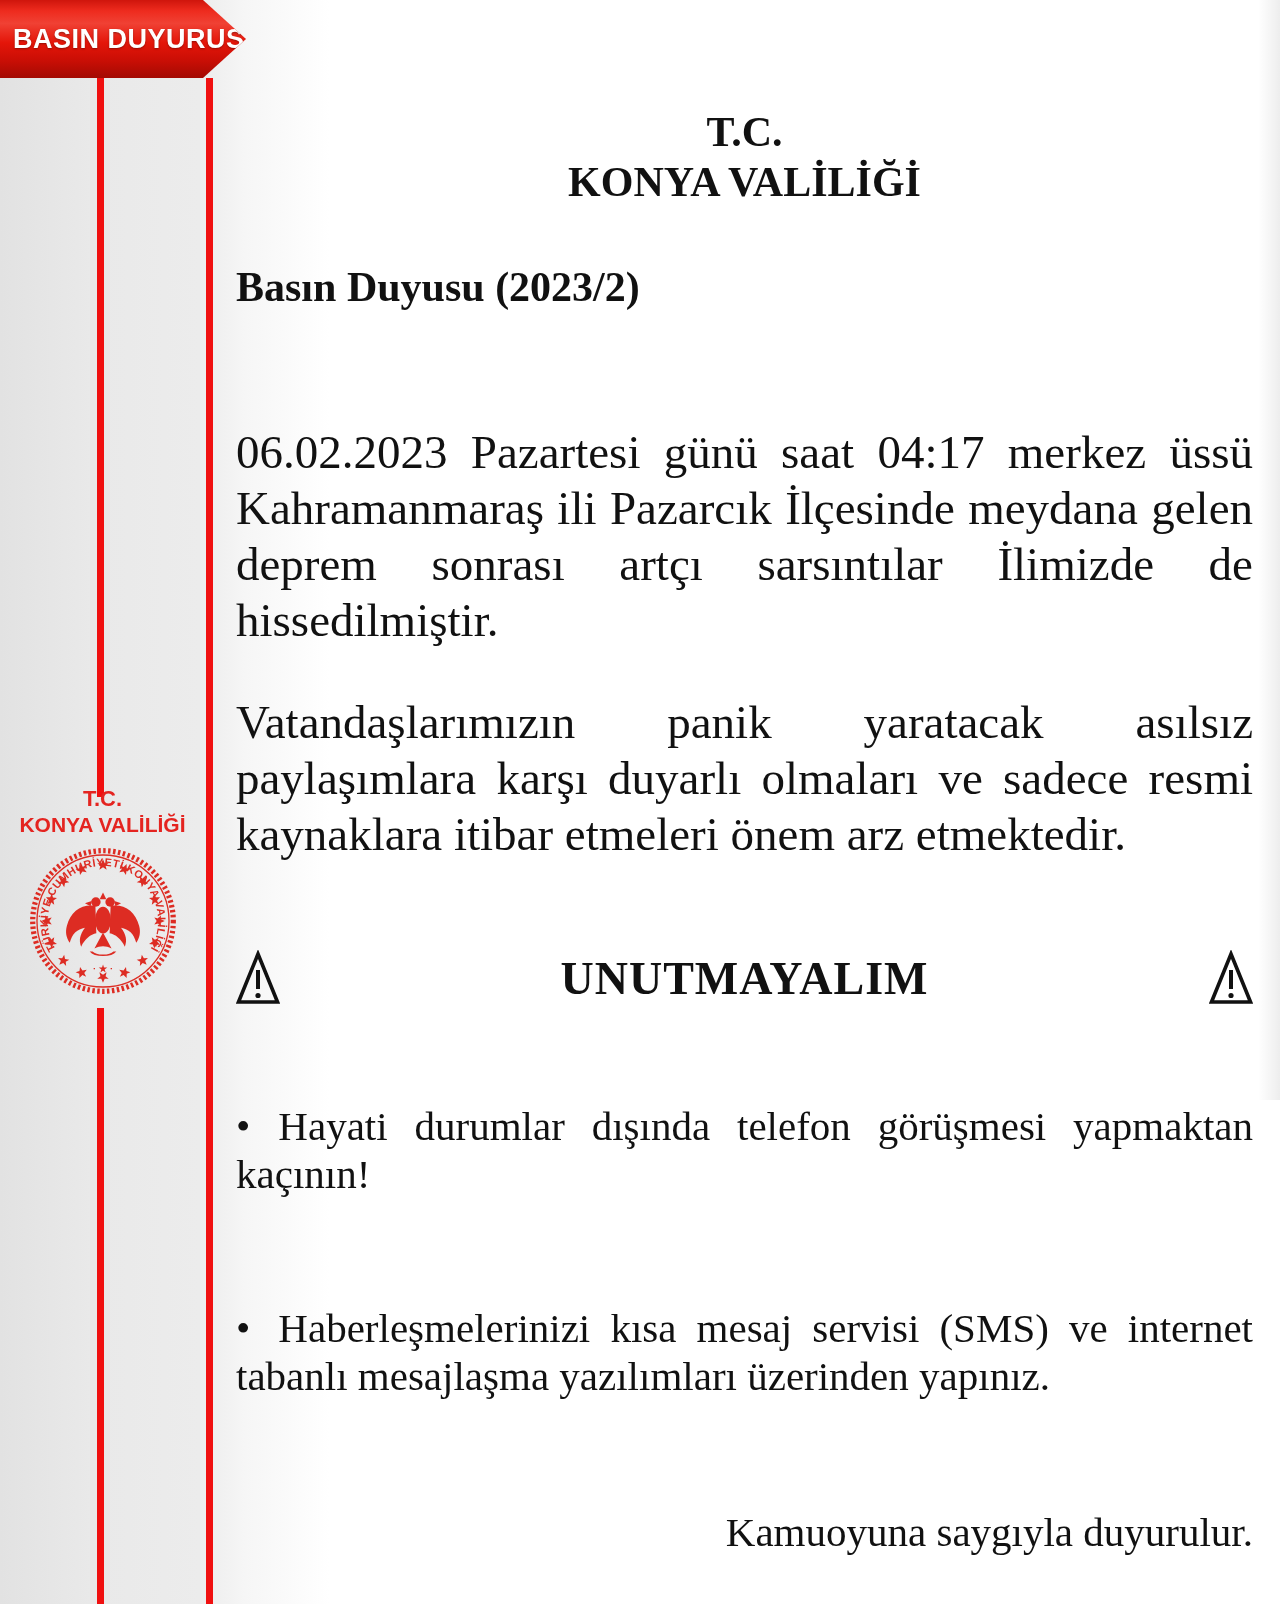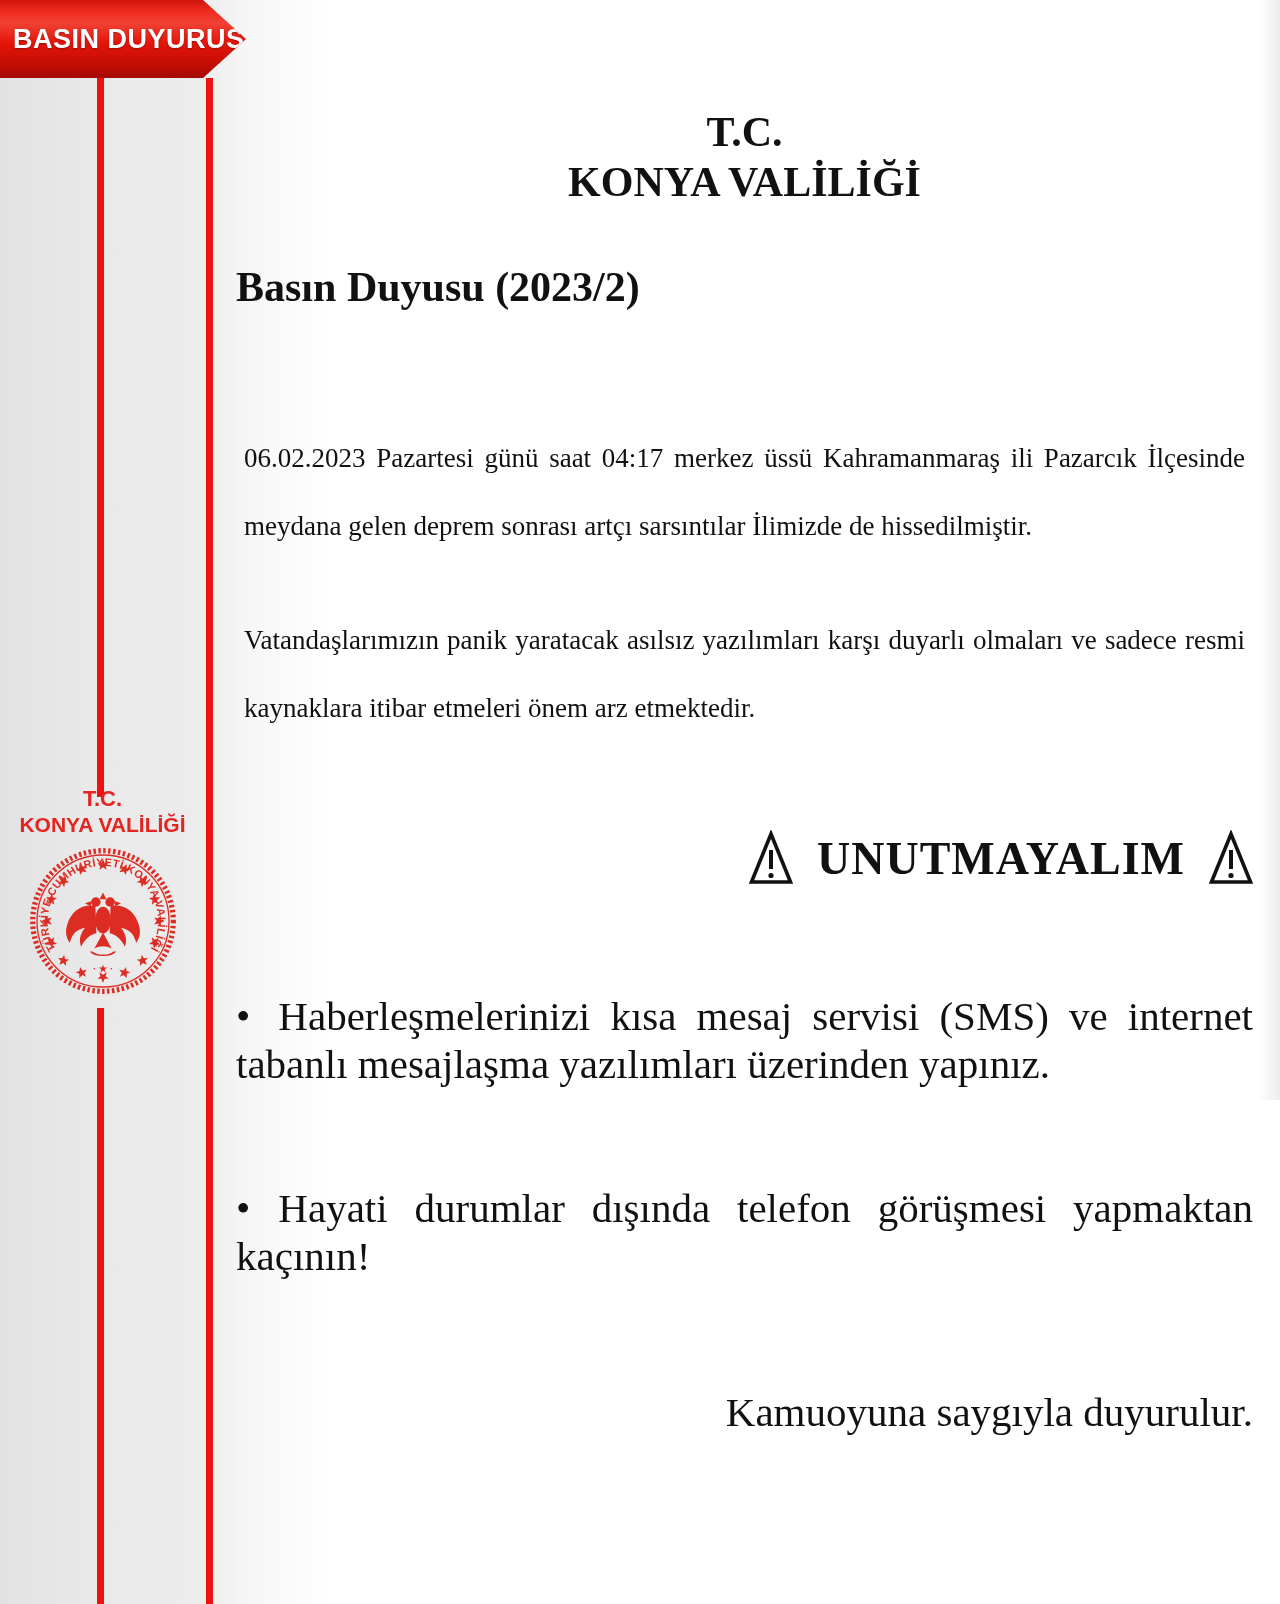--- a/index.html
+++ b/index.html
@@ -35,24 +35,24 @@
   .crest{position:absolute;left:0;top:786px;width:205px;text-align:center;z-index:4;}
   .crest .t1{font-family:"Liberation Sans",sans-serif;font-weight:bold;font-size:22px;color:#e42420;line-height:26px;}
   .crest .t2{font-family:"Liberation Sans",sans-serif;font-weight:bold;font-size:21px;color:#e42420;line-height:25px;}
   .seal-wrap{margin:8px auto 0 auto;width:152px;height:152px;}
 
   
   .doc{position:absolute;left:236px;top:0;width:1017px;}
   .doc-header{padding-top:107px;text-align:center;font-weight:bold;font-size:42px;line-height:50px;}
   .doc-header div{white-space:nowrap;}
   .subject{margin-top:55px;text-align:left;font-weight:bold;font-size:42px;line-height:50px;}
-  p.body-par{margin:8px;font-size:27px;line-height:68px;text-align:justify;}
+  p.body-par{margin:0;font-size:47px;line-height:56px;text-align:justify;}
   p.par1{margin-top:112px;}
   p.par2{margin-top:46px;}
-  .warn-row{margin-top:88px;display:flex;align-items:center;justify-content:flex-end;gap:24px;}
+  .warn-row{margin-top:88px;display:flex;align-items:center;justify-content:space-between;gap:24px;}
   .warn-title{font-weight:bold;font-size:46px;letter-spacing:1px;white-space:nowrap;}
   .warn-tri{width:44px;height:56px;display:block;}
   p.bullet{margin:0;font-size:41px;line-height:48px;text-align:justify;}
   p.bullet1{margin-top:106px;}
   p.bullet2{margin-top:96px;}
   .bullet-dot{display:inline-block;margin-right:28px;}
   p.closing{margin:108px 0 0 0;font-size:41px;line-height:48px;text-align:right;}
 </style>
 </head>
 <body>
@@ -154,34 +154,34 @@
 
 <div class="doc">
   <div class="doc-header">
     <div>T.C.</div>
     <div>KONYA VALİLİĞİ</div>
   </div>
 
   <div class="subject">Basın Duyusu (2023/2)</div>
 
   <p class="body-par par1">06.02.2023 Pazartesi günü saat 04:17 merkez üssü Kahramanmaraş ili Pazarcık İlçesinde meydana gelen deprem sonrası artçı sarsıntılar İlimizde de hissedilmiştir.</p>
-  <p class="body-par par2">Vatandaşlarımızın panik yaratacak asılsız yazılımları karşı duyarlı olmaları ve sadece resmi kaynaklara itibar etmeleri önem arz etmektedir.</p>
+  <p class="body-par par2">Vatandaşlarımızın panik yaratacak asılsız paylaşımlara karşı duyarlı olmaları ve sadece resmi kaynaklara itibar etmeleri önem arz etmektedir.</p>
 
   <div class="warn-row">
     <svg class="warn-tri" viewBox="0 0 44 56">
       <path d="M22 4 L41.5 52 L2.5 52 Z" fill="none" stroke="#111" stroke-width="3.6" stroke-linejoin="miter"></path>
       <rect x="20" y="20" width="4" height="19" fill="#111"></rect>
       <circle cx="22" cy="45.5" r="2.6" fill="#111"></circle>
     </svg>
     <span class="warn-title">UNUTMAYALIM</span>
     <svg class="warn-tri" viewBox="0 0 44 56">
       <path d="M22 4 L41.5 52 L2.5 52 Z" fill="none" stroke="#111" stroke-width="3.6" stroke-linejoin="miter"></path>
       <rect x="20" y="20" width="4" height="19" fill="#111"></rect>
       <circle cx="22" cy="45.5" r="2.6" fill="#111"></circle>
     </svg>
   </div>
 
+  <p class="bullet bullet2"><span class="bullet-dot">•</span><span>Hayati durumlar dışında telefon görüşmesi yapmaktan kaçının!</span></p>
+
   <p class="bullet bullet1"><span class="bullet-dot">•</span><span>Haberleşmelerinizi kısa mesaj servisi (SMS) ve internet tabanlı mesajlaşma yazılımları üzerinden yapınız.</span></p>
-
-  <p class="bullet bullet2"><span class="bullet-dot">•</span><span>Hayati durumlar dışında telefon görüşmesi yapmaktan kaçının!</span></p>
 
   <p class="closing">Kamuoyuna saygıyla duyurulur.</p>
 </div>
 
 </body></html>

